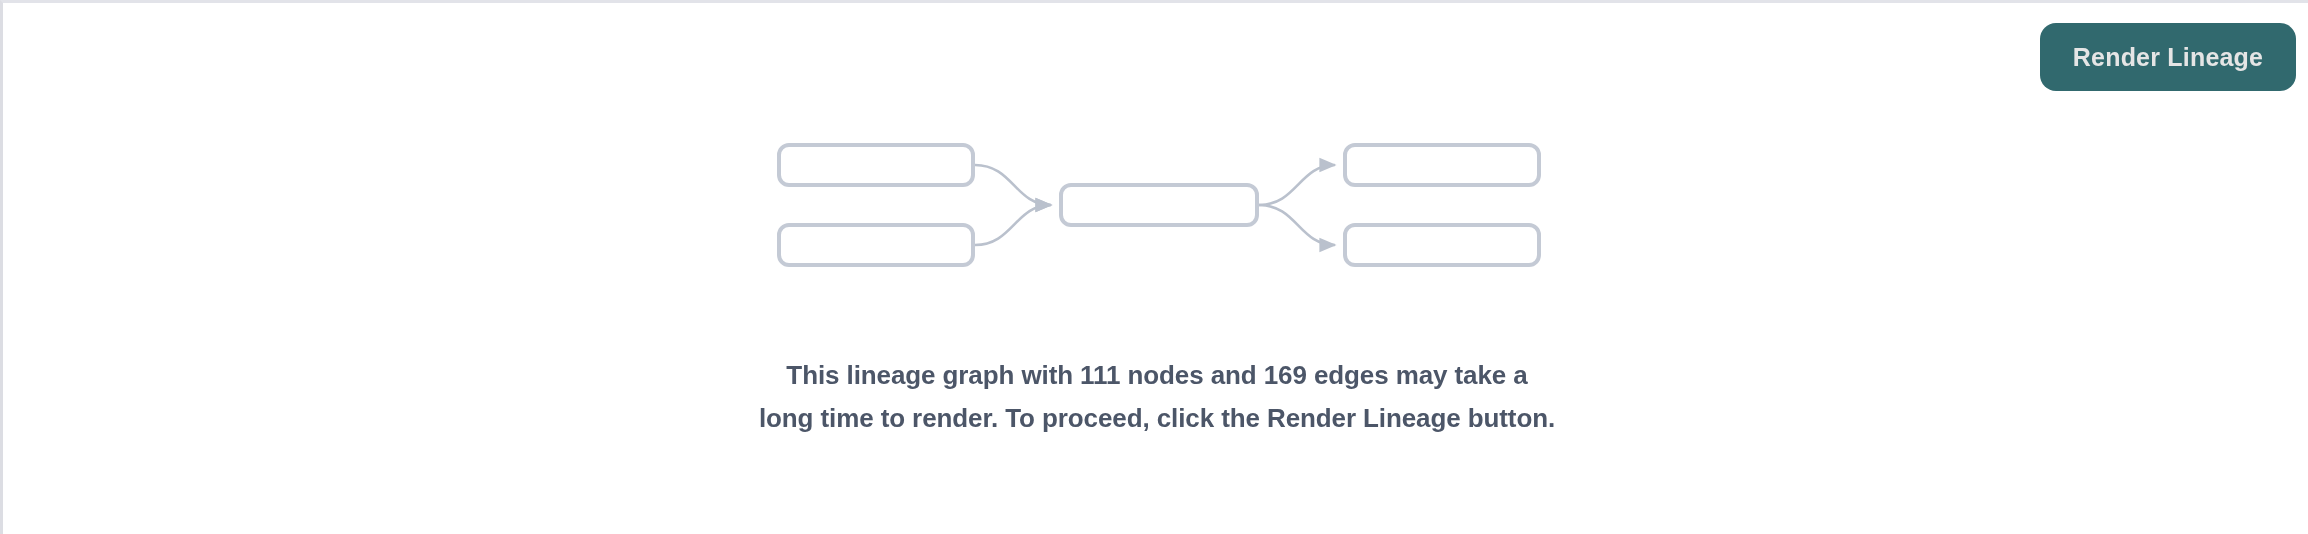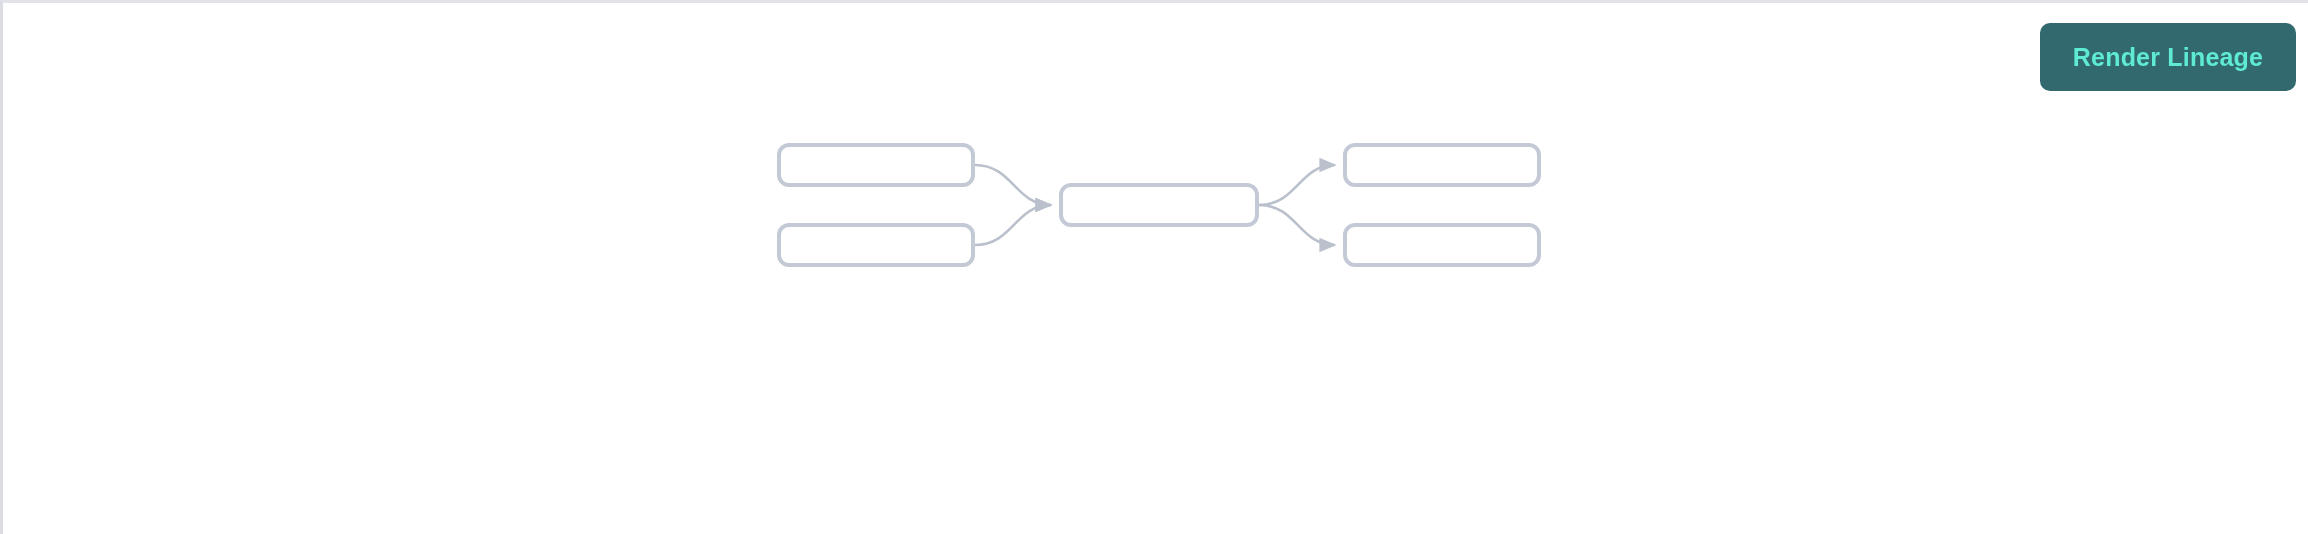--- a/index.html
+++ b/index.html
@@ -25,23 +25,23 @@
   }
 
   
   #render-lineage-button {
     position: absolute;
     left: 2037px;
     top: 20px;
     width: 256px;
     height: 68px;
     background: #31696e;
-    color: #5eead4;
+    color: #e5e5e5;
     border: none;
-    border-radius: 10px;
+    border-radius: 16px;
     font-family: "Liberation Sans", sans-serif;
     font-size: 25px;
     font-weight: bold;
     letter-spacing: 0.2px;
     cursor: pointer;
     display: flex;
     align-items: center;
     justify-content: center;
     padding: 0;
     line-height: 1;
@@ -112,16 +112,17 @@
       <path d="M1256,202 C1294,202 1296,242 1332,242" fill="none" stroke="#bac1cd" stroke-width="2.6" marker-end="url(#arrowhead)"></path>
     </svg>
 
     <div class="skeleton-node" id="skeleton-node-source-a"></div>
     <div class="skeleton-node" id="skeleton-node-source-b"></div>
     <div class="skeleton-node" id="skeleton-node-center"></div>
     <div class="skeleton-node" id="skeleton-node-target-a"></div>
     <div class="skeleton-node" id="skeleton-node-target-b"></div>
   </div>
 
+  <p id="lineage-warning-message">This lineage graph with 111 nodes and 169 edges may take a long time to render. To proceed, click the Render Lineage button.</p>
 
   <button id="render-lineage-button">Render Lineage</button>
 
 </div>
 
 </body></html>

